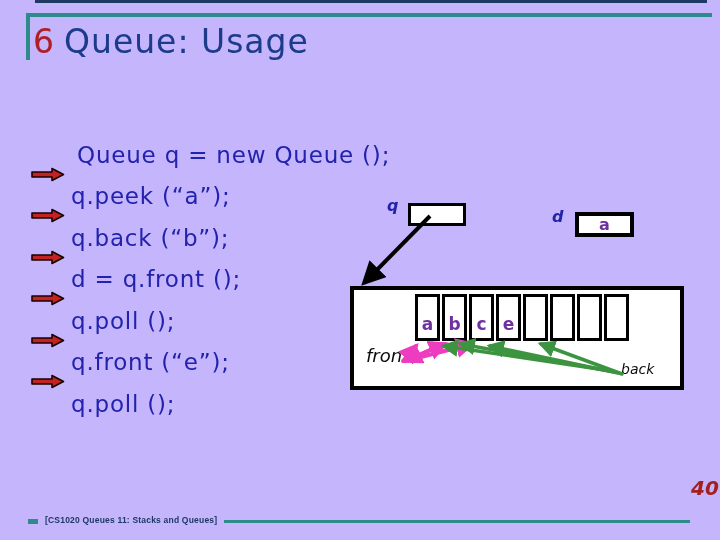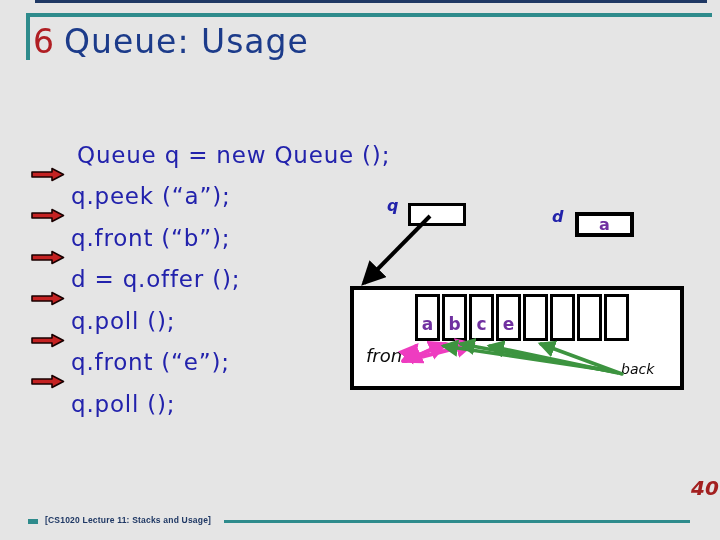--- a/index.html
+++ b/index.html
@@ -1,17 +1,17 @@
 <!DOCTYPE html>
 <html><head>
 <meta charset="utf-8">
 <style>
   html,body{margin:0;padding:0;}
   .slide{
-    position:relative; width:720px; height:540px; background:#e5e5e5;
+    position:relative; width:720px; height:540px; background:#c4b5fd;
     font-family:"DejaVu Sans", sans-serif; overflow:hidden;
   }
   
   .top-navy-line{position:absolute; left:35px; top:0; width:672px; height:3px; background:#1F3864;}
   .top-teal-line{position:absolute; left:26px; top:13px; width:686px; height:4px; background:#2E8B8C;}
   .left-teal-line{position:absolute; left:26px; top:13px; width:4px; height:47px; background:#2E8B8C;}
   
   .title{position:absolute; left:33px; top:22px; font-size:33px; letter-spacing:1px; white-space:nowrap;}
   .title .num{color:#B01E23;}
   .title .txt{color:#1C3B8A; margin-left:9px;}
@@ -65,27 +65,27 @@
       <div class="code-row">
         <span class="arrow-wrap"><svg viewBox="0 0 34 15" width="34" height="15">
             <polygon points="1,5 21,5 21,1.5 32.5,7.5 21,13.5 21,10 1,10" fill="#C42222" stroke="#1a0000" stroke-width="1.6" stroke-linejoin="round"></polygon>
           </svg></span>
         <span class="code-text">q.peek (“a”);</span>
       </div>
       <div class="code-row">
         <span class="arrow-wrap"><svg viewBox="0 0 34 15" width="34" height="15">
             <polygon points="1,5 21,5 21,1.5 32.5,7.5 21,13.5 21,10 1,10" fill="#C42222" stroke="#1a0000" stroke-width="1.6" stroke-linejoin="round"></polygon>
           </svg></span>
-        <span class="code-text">q.front (“b”);</span>
+        <span class="code-text">q.back (“b”);</span>
       </div>
       <div class="code-row">
         <span class="arrow-wrap"><svg viewBox="0 0 34 15" width="34" height="15">
             <polygon points="1,5 21,5 21,1.5 32.5,7.5 21,13.5 21,10 1,10" fill="#C42222" stroke="#1a0000" stroke-width="1.6" stroke-linejoin="round"></polygon>
           </svg></span>
-        <span class="code-text">d = q.offer ();</span>
+        <span class="code-text">d = q.front ();</span>
       </div>
       <div class="code-row">
         <span class="arrow-wrap"><svg viewBox="0 0 34 15" width="34" height="15">
             <polygon points="1,5 21,5 21,1.5 32.5,7.5 21,13.5 21,10 1,10" fill="#C42222" stroke="#1a0000" stroke-width="1.6" stroke-linejoin="round"></polygon>
           </svg></span>
         <span class="code-text">q.poll ();</span>
       </div>
       <div class="code-row">
         <span class="arrow-wrap"><svg viewBox="0 0 34 15" width="34" height="15">
             <polygon points="1,5 21,5 21,1.5 32.5,7.5 21,13.5 21,10 1,10" fill="#C42222" stroke="#1a0000" stroke-width="1.6" stroke-linejoin="round"></polygon>
@@ -160,17 +160,17 @@
     </g>
     <g stroke="#3D9440" stroke-width="3.5" stroke-linecap="round" fill="none">
       <line x1="612" y1="371" x2="444" y2="346" marker-end="url(#greenhead)"></line>
       <line x1="615" y1="372" x2="461" y2="344" marker-end="url(#greenhead)"></line>
       <line x1="618" y1="373" x2="490" y2="346" marker-end="url(#greenhead)"></line>
       <line x1="622" y1="374" x2="541" y2="344" marker-end="url(#greenhead)"></line>
     </g>
   </svg>
 
   <div class="footer-dash"></div>
-  <span class="footer-text">[CS1020 Lecture 11: Stacks and Usage]</span>
+  <span class="footer-text">[CS1020 Queues 11: Stacks and Queues]</span>
   <div class="footer-line"></div>
   <span class="page-number">40</span>
 
 </div>
 
 </body></html>

